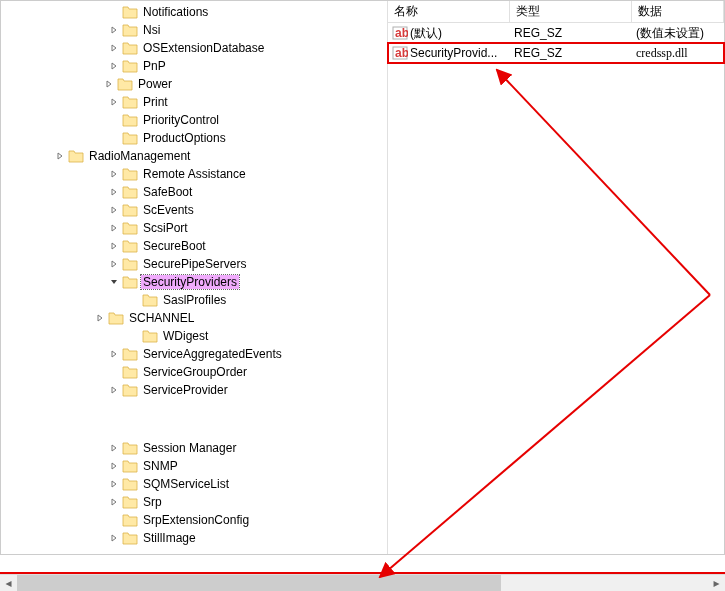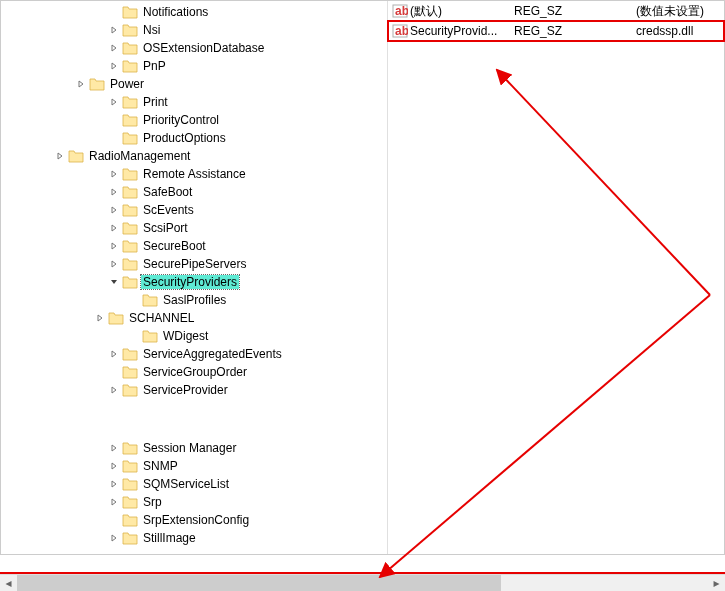--- a/index.html
+++ b/index.html
@@ -2,21 +2,21 @@
 <html><head>
 <meta charset="utf-8">
 <style>
 * { box-sizing: border-box; margin: 0; padding: 0; font-family: "Microsoft YaHei", "Segoe UI", sans-serif; font-size: 12px; }
 body { width: 725px; height: 591px; overflow: hidden; position: relative; background: #fff; }
 .main { display: flex; height: 555px; border: 1px solid #ccc; }
 .left-pane { width: 388px; overflow: hidden; position: relative; background: #fff; border-right: 1px solid #e0e0e0; }
 .right-pane { flex: 1; background: #fff; position: relative; }
 .tree { padding-top: 2px; }
 .tree-item { display: flex; align-items: center; height: 18px; white-space: nowrap; cursor: default; }
-.tree-item.selected .label { background: #5eead4; outline: 1px dotted #666; }
+.tree-item.selected .label { background: #f0abfc; outline: 1px dotted #666; }
 .expander { width: 16px; height: 16px; display: flex; align-items: center; justify-content: center; color: #666; cursor: pointer; }
 .expander.none { visibility: hidden; }
 .folder-icon { width: 16px; height: 14px; flex-shrink: 0; margin-right: 3px; }
 .folder-icon svg { width: 16px; height: 14px; display: block; }
 .label { padding: 0 2px; }
 .list-header { display: flex; border-bottom: 1px solid #e0e0e0; height: 22px; align-items: center; background: #fff; }
 .list-header-col { padding: 0 6px; color: #000; border-right: 1px solid #e0e0e0; height: 100%; display: flex; align-items: center; }
 .list-row { display: flex; height: 20px; align-items: center; }
 .list-row.highlighted { outline: 2px solid #e60000; outline-offset: -1px; }
 .list-cell { padding: 0 4px; display: flex; align-items: center; overflow: hidden; white-space: nowrap; }
@@ -83,21 +83,21 @@
               <path d="M3 2 L7 5 L3 8 Z" fill="none" stroke="#777" stroke-width="1"></path>
             </svg>
           </span>
           <span class="folder-icon">
             <svg viewBox="0 0 16 14">
               <path d="M1 3 L1 13 L15 13 L15 4 L7 4 L6 2 L1 2 Z" fill="#ffe9a6" stroke="#dcb34a" stroke-width="0.8"></path>
             </svg>
           </span>
           <span class="label">PnP</span>
         </div>
-        <div class="tree-item" style="padding-left: 72px;">
+        <div class="tree-item" style="padding-left: 100px;">
           <span class="expander ">
             <svg width="10" height="10" viewBox="0 0 10 10">
               <path d="M3 2 L7 5 L3 8 Z" fill="none" stroke="#777" stroke-width="1"></path>
             </svg>
           </span>
           <span class="folder-icon">
             <svg viewBox="0 0 16 14">
               <path d="M1 3 L1 13 L15 13 L15 4 L7 4 L6 2 L1 2 Z" fill="#ffe9a6" stroke="#dcb34a" stroke-width="0.8"></path>
             </svg>
           </span>
@@ -398,20 +398,25 @@
           <span class="folder-icon">
             <svg viewBox="0 0 16 14">
               <path d="M1 3 L1 13 L15 13 L15 4 L7 4 L6 2 L1 2 Z" fill="#ffe9a6" stroke="#dcb34a" stroke-width="0.8"></path>
             </svg>
           </span>
           <span class="label">StillImage</span>
         </div>
       </div>
   </div>
   <div class="right-pane">
+    <div class="list-header" id="list-header">
+        <div class="list-header-col" style="width: 122px;">名称</div>
+        <div class="list-header-col" style="width: 122px;">类型</div>
+        <div class="list-header-col" style="width: 92px;">数据</div>
+      </div>
     <div id="list-body">
         <div class="list-row">
           <div class="list-cell" style="width: 122px;">
             <span class="string-icon">
               <svg viewBox="0 0 16 16">
                 <rect x="1" y="2" width="14" height="12" fill="#fff" stroke="#b0b0b0"></rect>
                 <text x="3" y="12" font-size="9" fill="#d63b3b" font-weight="bold">ab</text>
               </svg>
             </span>
             <span>(默认)</span>
@@ -423,21 +428,21 @@
           <div class="list-cell" style="width: 122px;">
             <span class="string-icon">
               <svg viewBox="0 0 16 16">
                 <rect x="1" y="2" width="14" height="12" fill="#fff" stroke="#b0b0b0"></rect>
                 <text x="3" y="12" font-size="9" fill="#d63b3b" font-weight="bold">ab</text>
               </svg>
             </span>
             <span>SecurityProvid...</span>
           </div>
           <div class="list-cell" style="width: 122px;">REG_SZ</div>
-          <div class="list-cell" style="width: 92px;">credssp.dll</div>
+          <div class="list-cell" style="width: 92px; font-family: Liberation Serif, serif;">credssp.dll</div>
         </div>
       </div>
   </div>
 </div>
 
 <div class="scroll-row">
   <div class="left-s scrollbar-h">
     <div class="scroll-arrow">◂</div>
     <div class="scroll-track">
         <div class="scroll-thumb" style="left:0;width:85%"></div>

